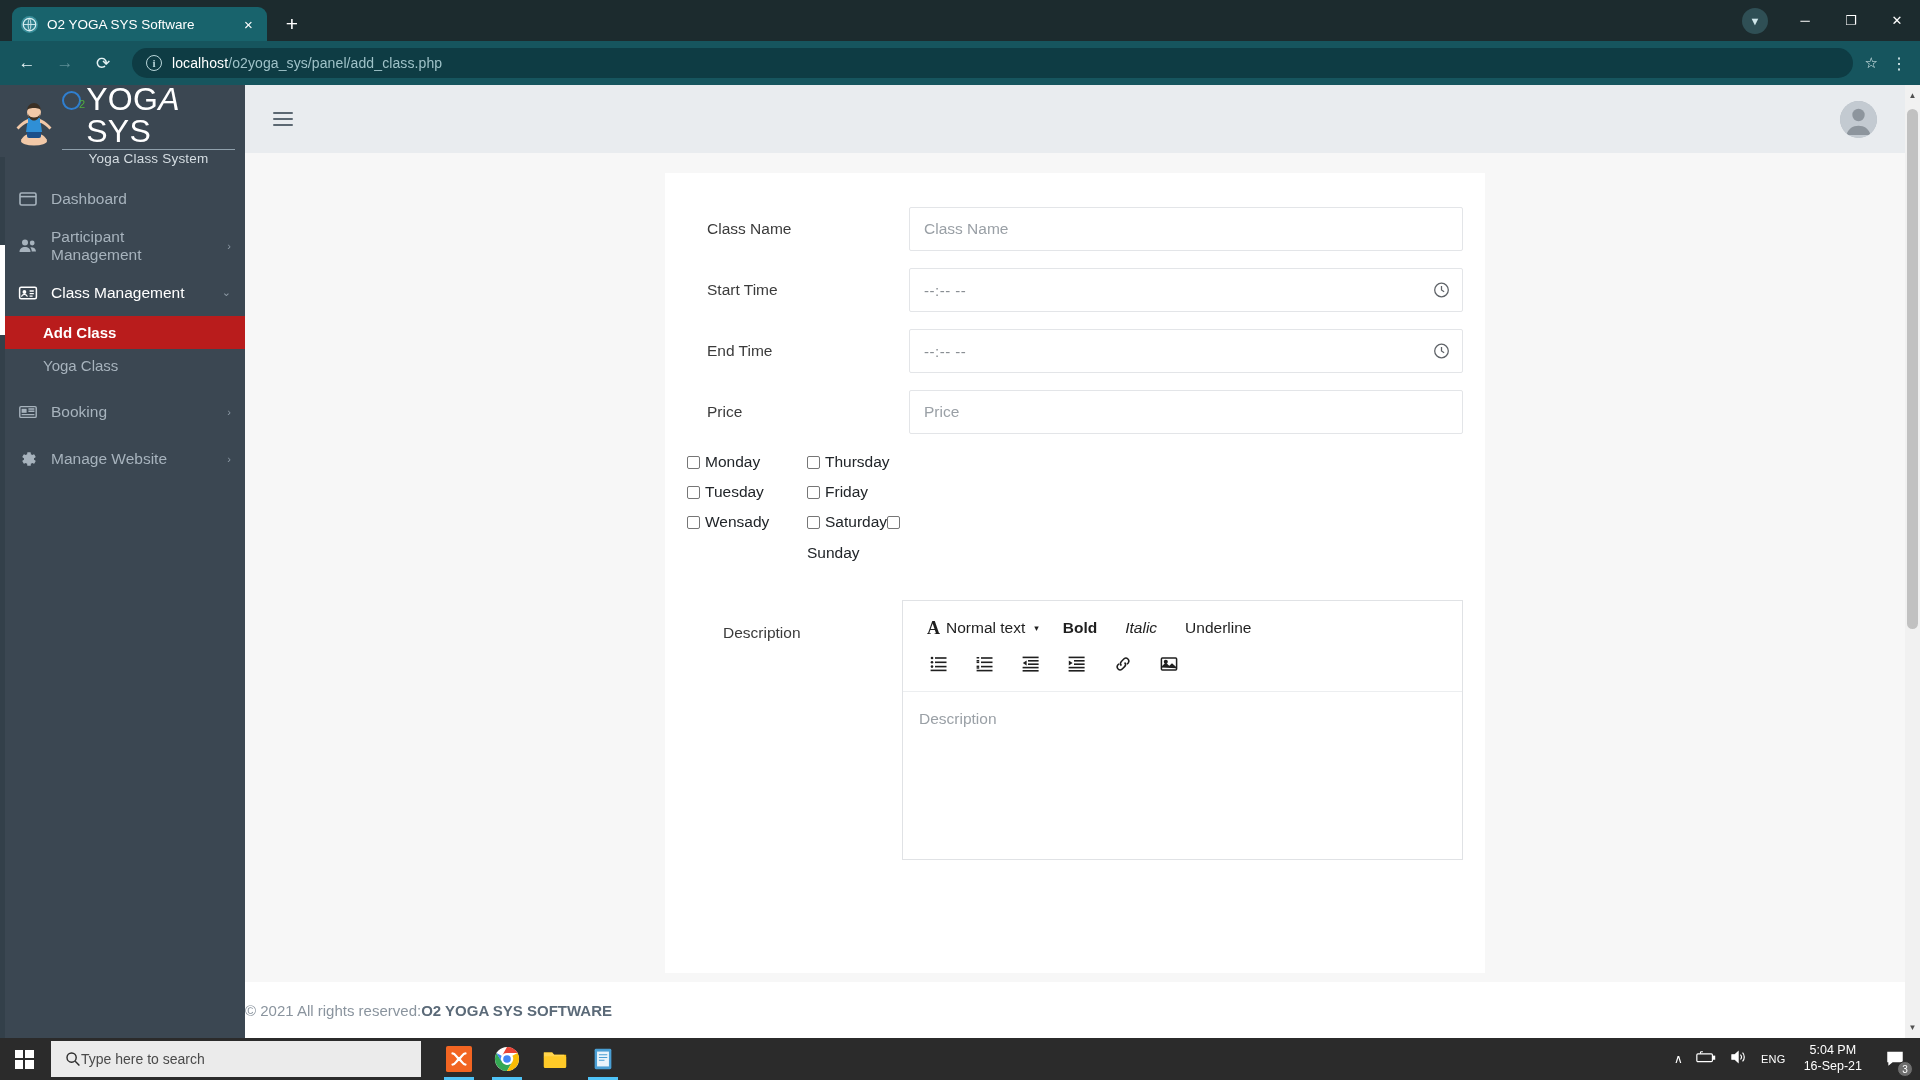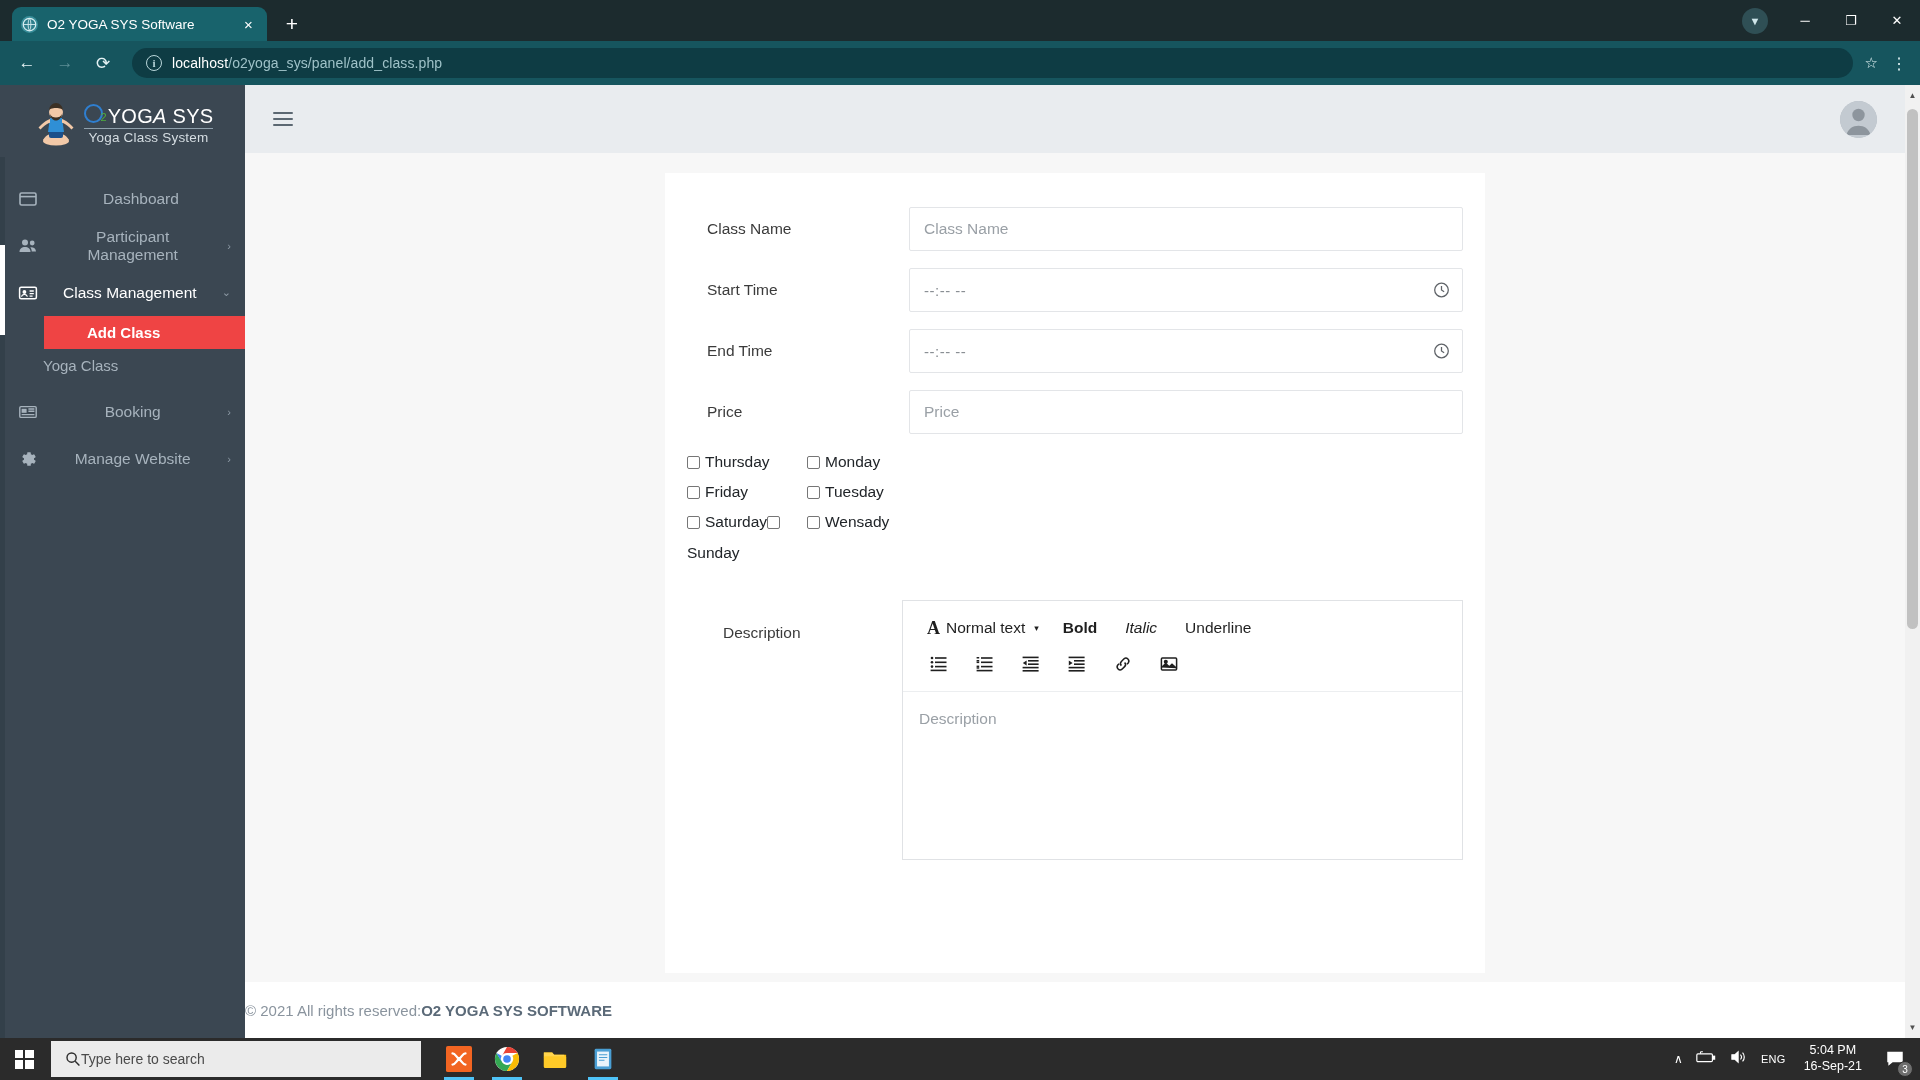--- a/index.html
+++ b/index.html
@@ -90,43 +90,43 @@
   .brand-inner { display: flex; align-items: center; gap: 4px; }
   .brand-figure { width: 48px; height: 46px; flex: none; }
   .brand-text { display: flex; flex-direction: column; line-height: 1; }
   .brand-top { display: flex; align-items: baseline; gap: 1px; }
   .o2 { display: flex; align-items: baseline; }
   .o2 .ring {
     width: 19px; height: 19px; border: 2.6px solid #2f7fd0; border-radius: 50%;
     display: inline-block;
   }
   .o2 .sub { color: #4fae3e; font-size: 11px; margin-left: -2px; align-self: flex-end; }
-  .brand-name { color: #ffffff; font-size: 20px; letter-spacing: .3px; font-weight: 400; }
+  .brand-name { color: #ffffff; font-size: 32px; letter-spacing: .3px; font-weight: 400; }
   .brand-name i { font-style: italic; }
   .brand-sub {
     color: #d5dde2; font-size: 13.5px; letter-spacing: .2px;
     border-top: 1.2px solid #8fa0ac; margin-top: 2px; padding-top: 2px; text-align: center;
   }
 
-  .nav { padding-top: 18px; text-align: center; }
+  .nav { padding-top: 18px; }
   .nav-item {
     display: flex; align-items: center; height: 47px; padding: 0 14px 0 18px;
     color: #a7b3bd; font-size: 15.5px; position: relative; gap: 13px;
   }
   .nav-item .ic { width: 20px; flex: none; display: flex; align-items: center; justify-content: center; color: #a7b3bd; }
   .nav-item.active-parent { color: #ffffff; }
   .nav-item.active-parent .ic { color: #ffffff; }
   .nav-item .lbl { flex: 1; }
   .caret { font-size: 11px; color: #8d9aa5; }
   .subnav { background: #3b4752; }
   .sub-item {
     height: 33px; display: flex; align-items: center; padding-left: 43px;
     color: #a7b3bd; font-size: 15px;
   }
-  .sub-item.active { background: #ef4444; color: #ffffff; font-weight: bold; margin-left: 44px; }
+  .sub-item.active { background: #b91c1c; color: #ffffff; font-weight: bold; }
 
   .sb-scroll {
     position: absolute; left: 0; top: 160px; width: 5px; height: 90px; background: #ffffff;
   }
   .sb-track {
     position: absolute; left: 0; top: 72px; width: 5px; bottom: 0; background: #33404a;
   }
 
   
   .main { flex: 1; display: flex; flex-direction: column; background: #f7f7f7; position: relative; overflow: hidden; }
@@ -448,51 +448,51 @@
             </div>
           </div>
 
           <div class="formrow" style="align-items:flex-start;">
             <div class="fld">
               <div class="days">
                 <div class="dayrow">
                   <div class="daycol">
                     <label class="day">
                       <span class="cb"></span>
+                      <span>Monday</span>
+                    </label>
+                    <label class="day">
+                      <span class="cb"></span>
+                      <span>Tuesday</span>
+                    </label>
+                    <label class="day">
+                      <span class="cb"></span>
+                      <span>Wensady</span>
+                    </label>
+                  </div>
+                  <div class="daycol">
+                    <label class="day">
+                      <span class="cb"></span>
                       <span>Thursday</span>
                     </label>
                     <label class="day">
                       <span class="cb"></span>
                       <span>Friday</span>
                     </label>
                     <div class="daywrap">
                       <label class="day">
                         <span class="cb"></span>
                         <span>Saturday</span>
                       </label>
                       <label class="day" style="gap:0;">
                         <span class="cb"></span>
                       </label>
                       <span class="day" style="width:100%;">Sunday</span>
                     </div>
                   </div>
-                  <div class="daycol">
-                    <label class="day">
-                      <span class="cb"></span>
-                      <span>Monday</span>
-                    </label>
-                    <label class="day">
-                      <span class="cb"></span>
-                      <span>Tuesday</span>
-                    </label>
-                    <label class="day">
-                      <span class="cb"></span>
-                      <span>Wensady</span>
-                    </label>
-                  </div>
                 </div>
               </div>
             </div>
           </div>
 
           <div class="editor-row">
             <div class="lab">Description</div>
             <div class="editor">
               <div class="etoolbar">
                 <div class="erow1">

